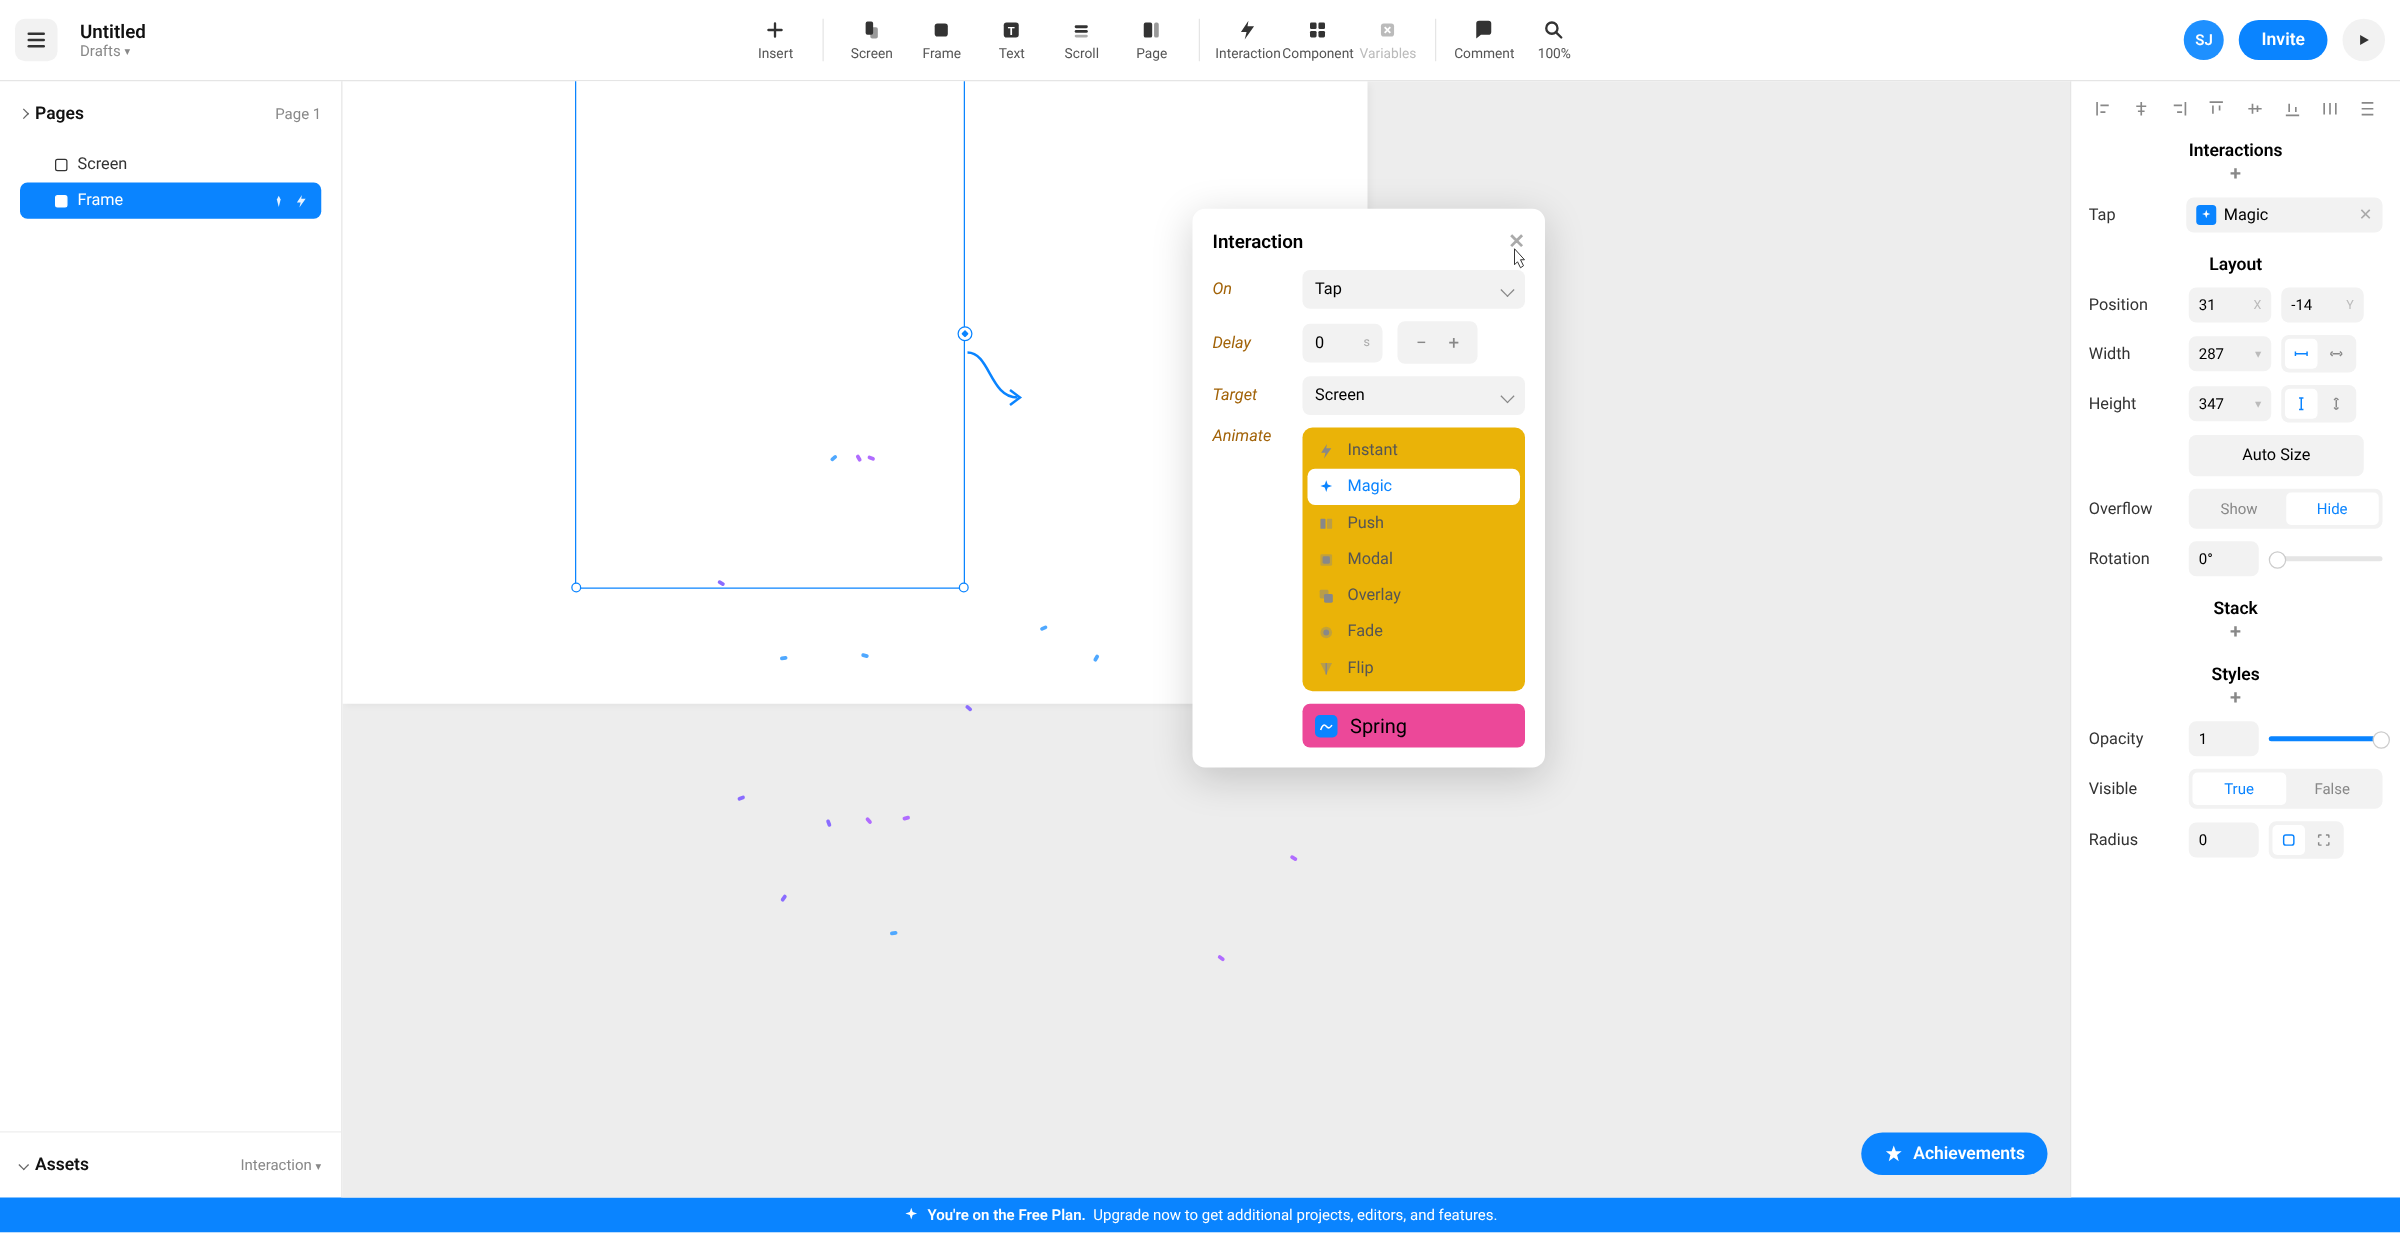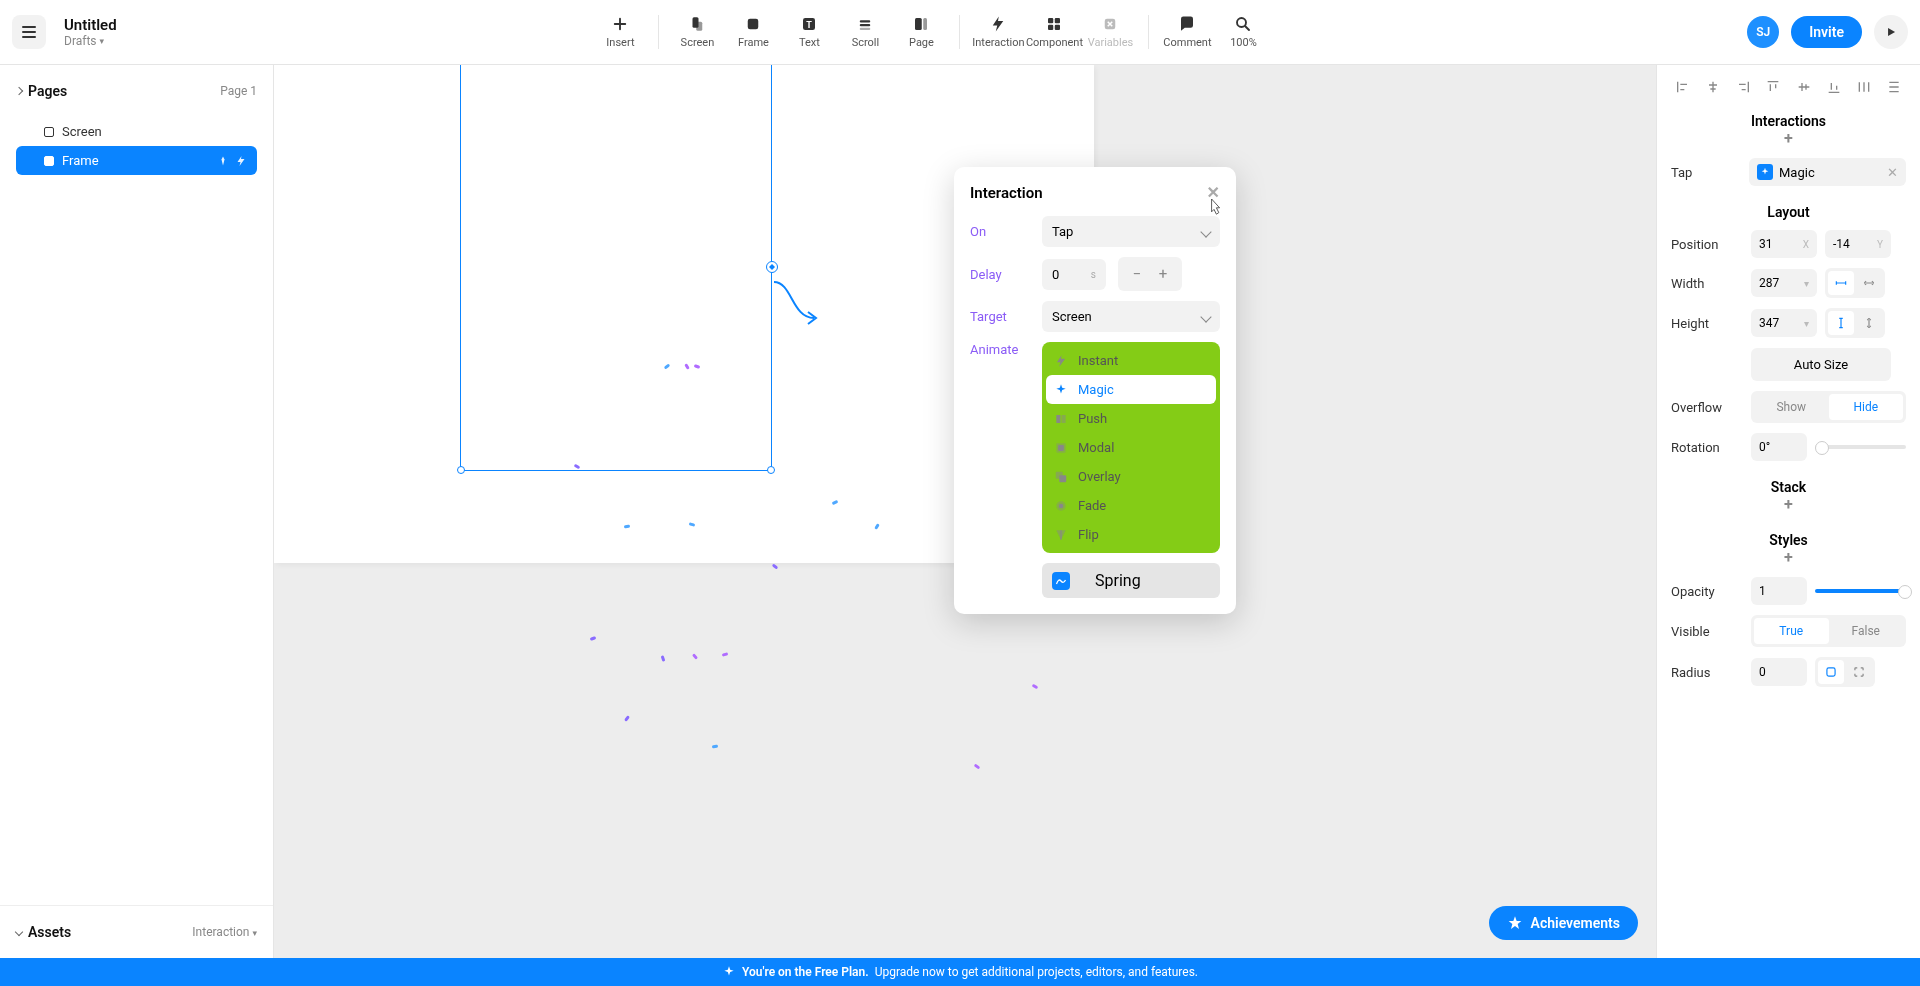--- a/index.html
+++ b/index.html
@@ -57,33 +57,33 @@
 
 .achievements { position: absolute; right: 18px; bottom: 18px; background: #0a84ff; color: #fff; border-radius: 20px; padding: 9px 18px; display: flex; align-items: center; gap: 8px; font-size: 14px; font-weight: 600; cursor: pointer; }
 
 .cursor-pointer { position: absolute; left: 932px; top: 132px; width: 16px; height: 20px; pointer-events:none; }
 
 
 .popover { position: absolute; left: 680px; top: 102px; width: 282px; background: #fff; border-radius: 10px; box-shadow: 0 8px 32px rgba(0,0,0,0.18); padding: 16px; }
 .popover-title { display: flex; justify-content: space-between; align-items: center; font-size: 15px; font-weight: 600; margin-bottom: 14px; }
 .popover-close { color: #aaa; cursor: pointer; font-size: 16px; }
 .popover-row { display: flex; align-items: center; gap: 12px; margin-bottom: 10px; font-size: 13px; }
-.popover-row .lbl { width: 60px; color: #8b5cf6; }
+.popover-row .lbl { width: 60px; color: #a16207; font-style: italic; }
 .popover-select { flex: 1; background: #f2f2f2; border-radius: 6px; padding: 8px 10px; display: flex; align-items: center; justify-content: space-between; cursor: pointer; font-size:13px;}
 .popover-select .chev { width: 8px; height: 8px; border-right: 1.5px solid #888; border-bottom: 1.5px solid #888; transform: rotate(45deg); }
 .delay-input { width: 64px; background: #f2f2f2; border-radius: 6px; padding: 8px 10px; display:flex; align-items:center; justify-content:space-between; }
 .delay-input .unit { color: #aaa; font-size: 10px; }
 .delay-stepper { display:flex; background:#f2f2f2; border-radius:6px; padding: 6px; gap:0;}
 .delay-stepper button { border:none; background:transparent; width:26px; height:22px; cursor:pointer; color:#888; font-size:15px;}
-.animate-list { background: #84cc16; border-radius: 8px; padding: 4px; flex:1; }
+.animate-list { background: #eab308; border-radius: 8px; padding: 4px; flex:1; }
 .animate-item { display: flex; align-items: center; gap: 10px; padding: 7px 8px; border-radius: 6px; font-size: 13px; color: #555; cursor: pointer; }
 .animate-item.selected { background: #fff; color: #0a84ff; }
 .animate-item.selected .anim-icon { color: #0a84ff; }
 .anim-icon { width: 14px; height: 14px; color: #888; flex-shrink:0; }
-.spring-row { background: #e5e5e5; border-radius: 6px; padding: 8px 10px; display: flex; align-items: center; gap: 25px; margin-top: 8px; margin-left: 72px; }
+.spring-row { background: #ec4899; border-radius: 6px; padding: 8px 10px; display: flex; align-items: center; gap: 10px; margin-top: 8px; margin-left: 72px; }
 .spring-icon { width: 18px; height: 18px; background: #0a84ff; border-radius: 4px; display:flex;align-items:center;justify-content:center;}
 
 
 .right-panel { width: 264px; border-left: 1px solid #e5e5e5; overflow-y: auto; padding: 10px 14px; }
 .align-row { display: flex; gap: 4px; justify-content: space-between; margin-bottom: 14px; }
 .align-btn { width: 24px; height: 24px; display: flex; align-items: center; justify-content: center; cursor: pointer; color: #888; border-radius:4px;}
 .right-section { margin-bottom: 18px; }
 .right-section-hdr { display: flex; justify-content: space-between; align-items: center; font-size: 14px; font-weight: 600; margin-bottom: 10px; flex-direction: column; }
 .right-section-hdr .plus { color: #888; cursor: pointer; font-size:16px; }
 .interaction-chip { display: flex; align-items: center; gap: 8px; }

